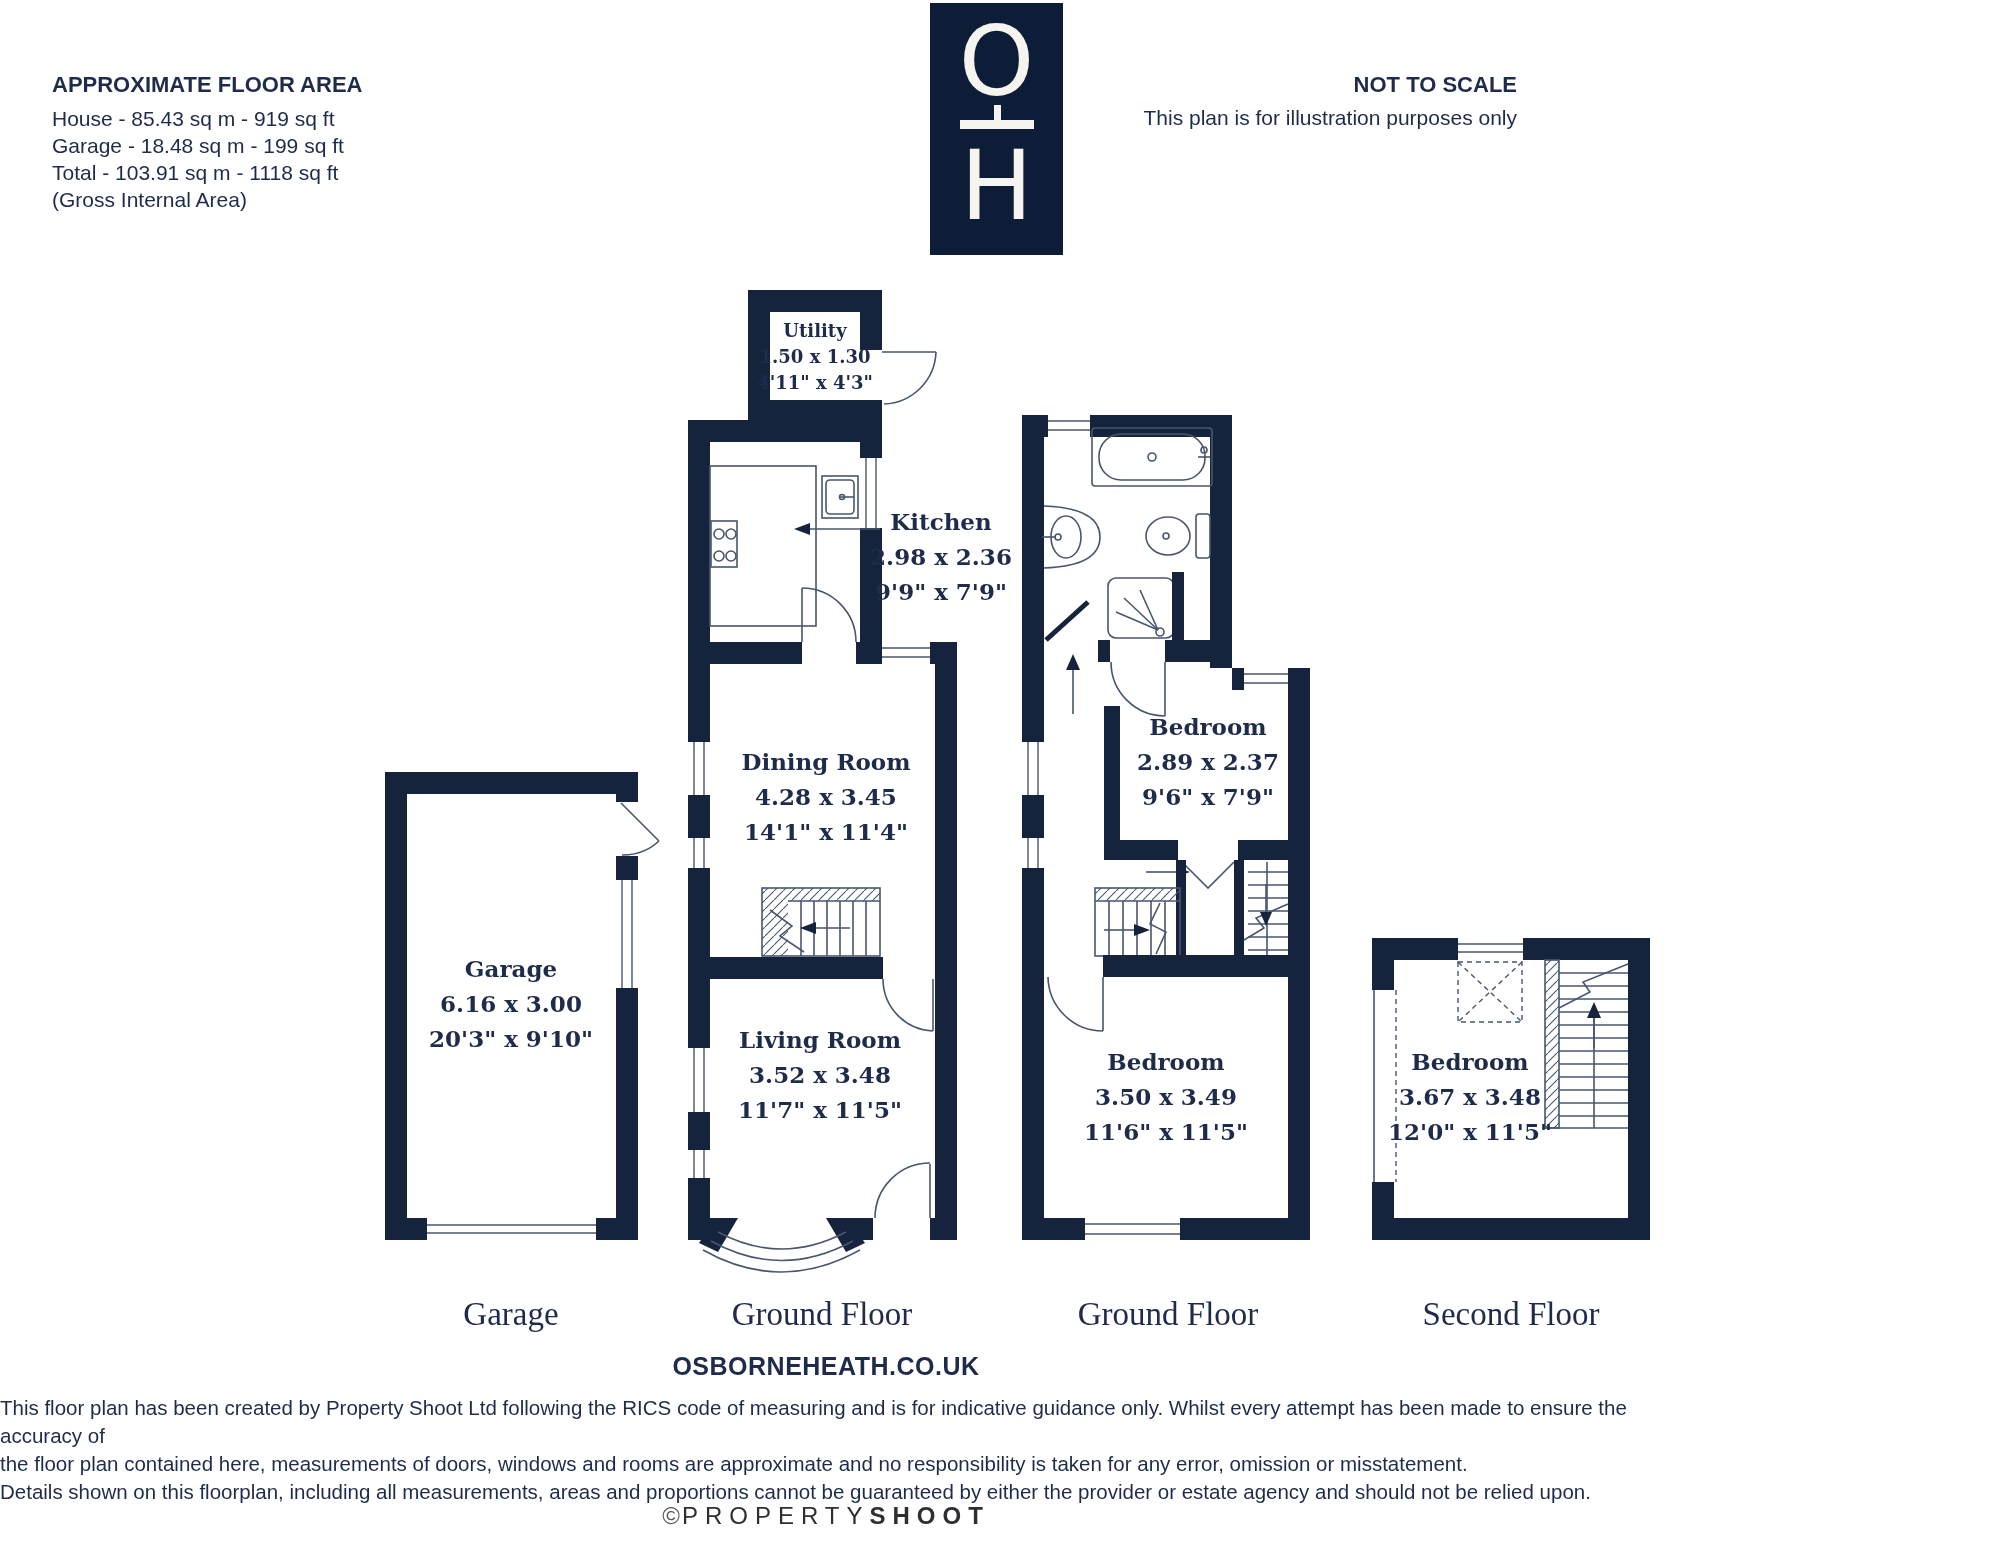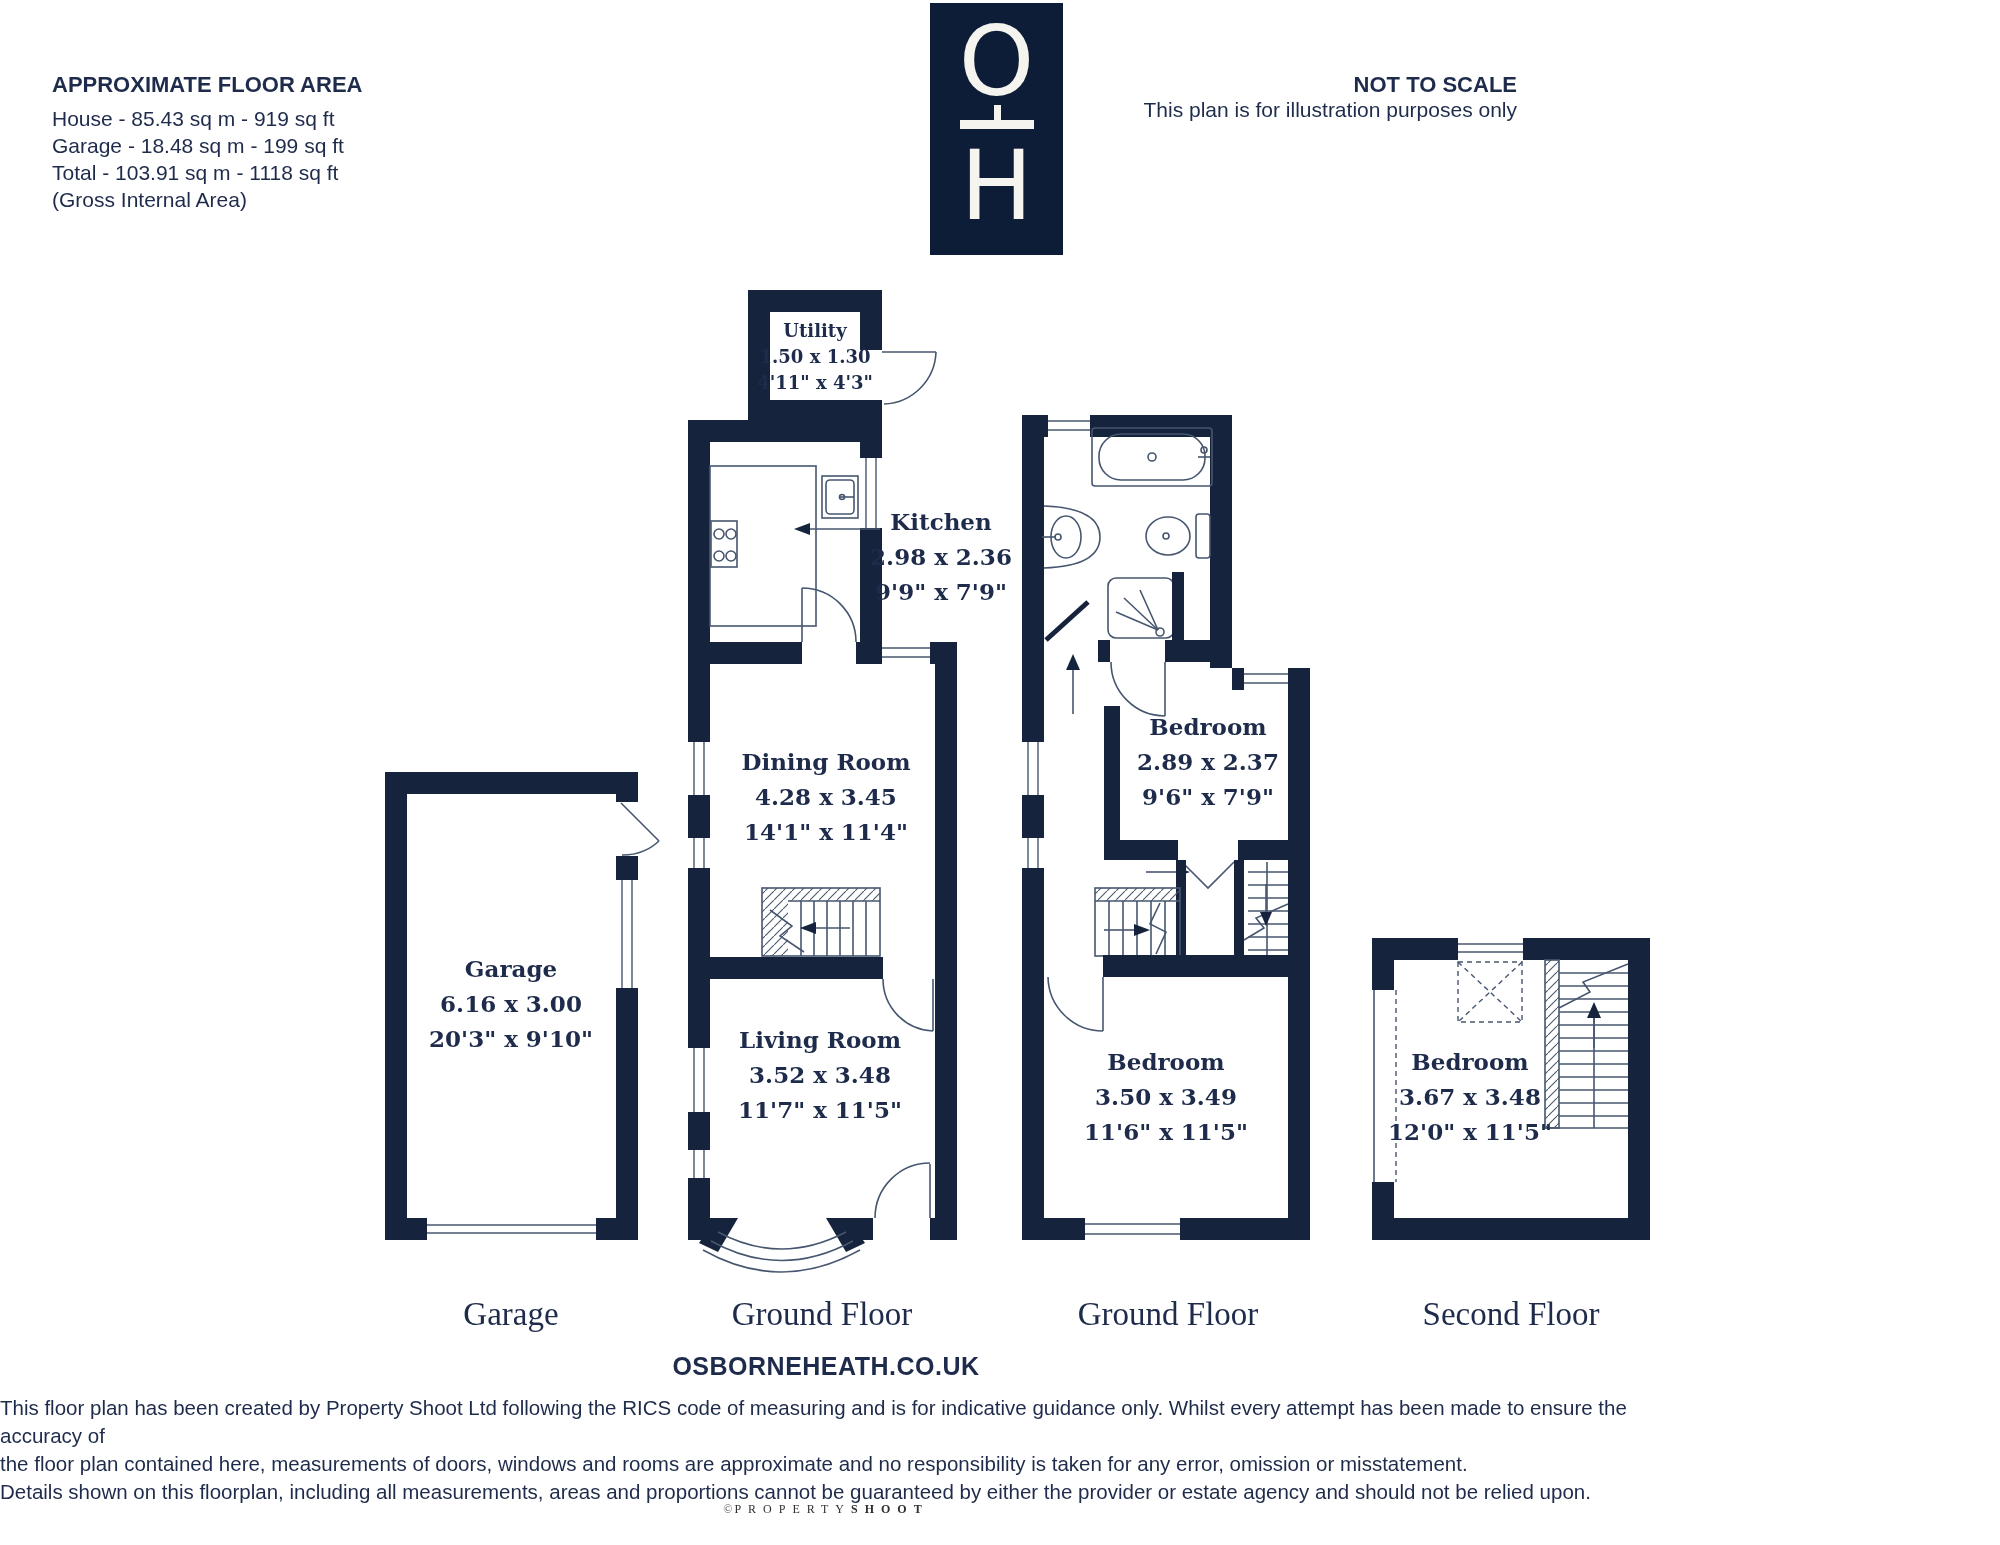--- a/index.html
+++ b/index.html
@@ -15,21 +15,21 @@
   .tn{fill:none;stroke:var(--thin,#47566f);stroke-width:1.6;}
   .glz{fill:none;stroke:var(--thin,#47566f);stroke-width:1.4;}
   .tk{fill:none;stroke:var(--wall,#16233d);stroke-width:5;}
   .dash{fill:none;stroke:var(--thin,#47566f);stroke-width:1.4;stroke-dasharray:5 4;}
   .arr{fill:var(--wall,#16233d);stroke:none;}
   
   .area-block{position:absolute;left:52px;top:72px;color:var(--text);}
   .area-block .t{font-size:22px;font-weight:bold;margin-bottom:7px;}
   .area-block .l{font-size:21px;line-height:27px;}
   .scale-block{position:absolute;right:135px;top:72px;text-align:right;color:var(--text);}
-  .scale-block .t{font-size:22px;font-weight:bold;margin-bottom:0;}
+  .scale-block .t{font-size:22px;font-weight:bold;margin-bottom:8px;}
   .scale-block .l{font-size:21px;}
   
   .logo{position:absolute;left:930px;top:3px;width:133px;height:252px;background:var(--logo_bg);
         display:flex;flex-direction:column;align-items:center;color:var(--logo_fg);
         font-family:"DejaVu Sans",sans-serif;}
   .logo .lg-letter{font-size:96px;line-height:0.98;font-weight:400;}
   .logo .lg-o{margin-top:12px;}
   .logo .lg-bar{position:relative;width:74px;height:9px;background:var(--logo_fg);margin:11px 0 10px 0;}
   .logo .lg-tick{position:absolute;left:50%;top:-15px;width:7px;height:15px;margin-left:-3px;background:var(--logo_fg);}
   
@@ -38,21 +38,21 @@
   .room-label.small{font-size:18px;line-height:1.45;}
   
   .floor-caption{position:absolute;transform:translateX(-50%);white-space:nowrap;
                  font-family:"Liberation Serif",serif;font-size:33px;color:var(--text);}
   
   .website{position:absolute;left:0;right:0;top:1352px;text-align:center;
            font-size:25px;font-weight:bold;letter-spacing:0.5px;color:var(--text);}
   .disclaimer{position:absolute;left:0;right:0;top:1394px;text-align:left;color:var(--text);}
   .disclaimer div{font-size:20.5px;line-height:28px;}
   .credit{position:absolute;left:0;right:0;top:1502px;text-align:center;color:#2f2f33;
-          font-size:12px;letter-spacing:7px;font-family:Liberation Serif, serif;}
+          font-size:24px;letter-spacing:7px;}
   .credit .sym{letter-spacing:2px;opacity:.8;}
   .credit .bold{font-weight:bold;}
 </style>
 </head>
 <body>
 
 <div class="canvas">
 
   <div class="area-block">
     <div class="t">APPROXIMATE FLOOR AREA</div>

